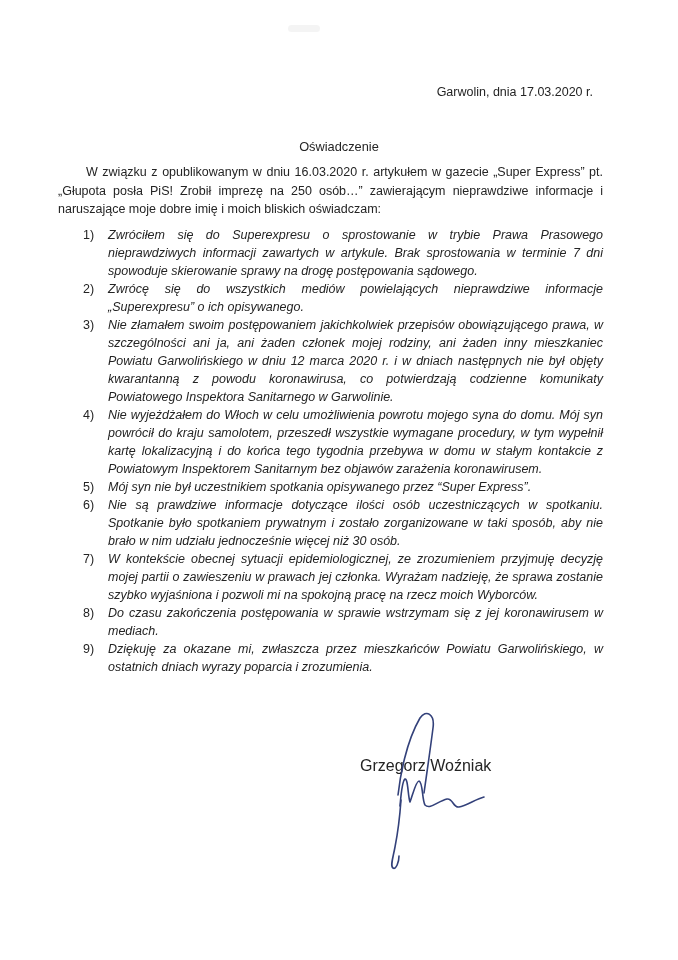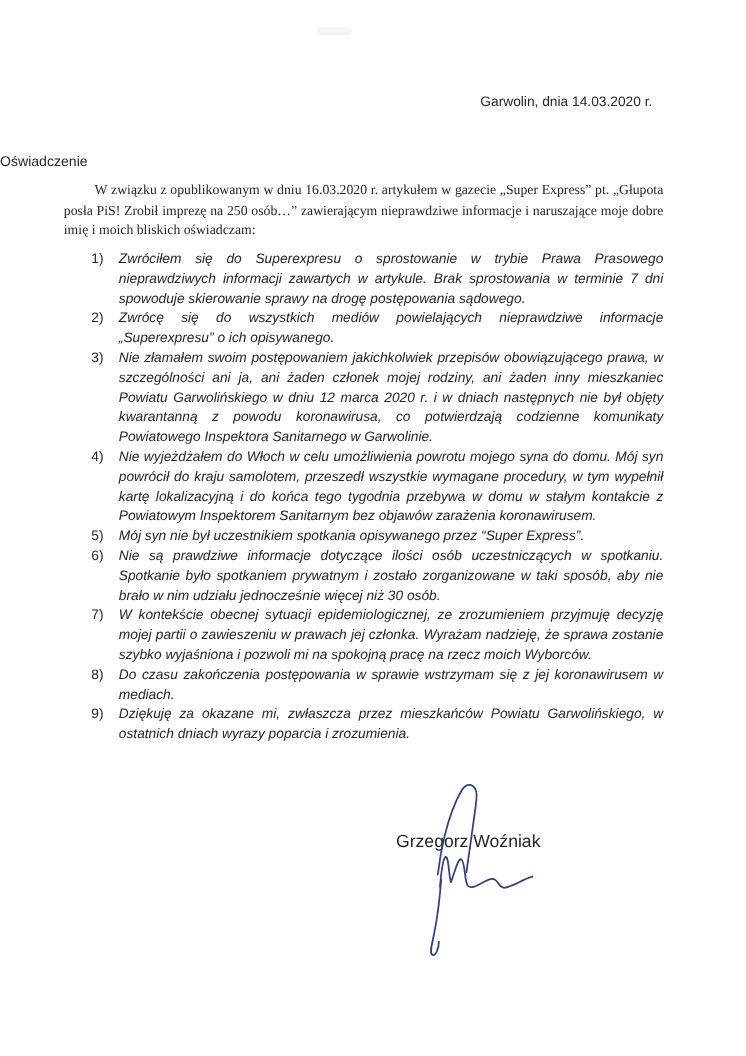--- a/index.html
+++ b/index.html
@@ -14,26 +14,26 @@
   .smudge{
     position:absolute;left:288px;top:25px;width:32px;height:7px;
     background:#f0f0f0;border-radius:4px;opacity:.7;
   }
   .date{
     position:absolute;top:84px;left:58px;width:535px;
     text-align:right;font-size:12.5px;line-height:17px;
   }
   .title{
     position:absolute;top:138px;left:0;width:678px;
-    text-align:left;font-size:12.8px;line-height:17px;
+    text-align:center;font-size:12.8px;line-height:17px;
   }
   .intro{
     position:absolute;top:163px;left:58px;width:545px;
     font-size:12.5px;line-height:18.5px;
-    text-align:justify;text-indent:28px;font-family:Liberation Serif, serif;
+    text-align:justify;text-indent:28px;
   }
   .list{
     position:absolute;top:226px;left:83px;width:520px;
     font-size:12.5px;line-height:18px;
   }
   .item{display:flex;align-items:flex-start;}
   .num{flex:0 0 25px;}
   .itext{flex:1 1 auto;text-align:justify;font-style:italic;}
   .sig-name{
     position:absolute;left:360px;top:757px;
@@ -44,21 +44,21 @@
     pointer-events:none;
   }
 </style>
 </head>
 <body>
 
 <div class="page">
 
   <div class="smudge"></div>
 
-  <div class="date">Garwolin, dnia 14.03.2020 r.</div>
+  <div class="date">Garwolin, dnia 17.03.2020 r.</div>
 
   <div class="title">Oświadczenie</div>
 
   <div class="intro">W związku z opublikowanym w dniu 16.03.2020 r. artykułem w gazecie „Super Express” pt. „Głupota posła PiS! Zrobił imprezę na 250 osób…” zawierającym nieprawdziwe informacje i naruszające moje dobre imię i moich bliskich oświadczam:</div>
 
   <div class="list">
     <div class="item">
       <span class="num">1)</span>
       <div class="itext">Zwróciłem się do Superexpresu o sprostowanie w trybie Prawa Prasowego nieprawdziwych informacji zawartych w artykule. Brak sprostowania w terminie 7 dni spowoduje skierowanie sprawy na drogę postępowania sądowego.</div>
     </div>

